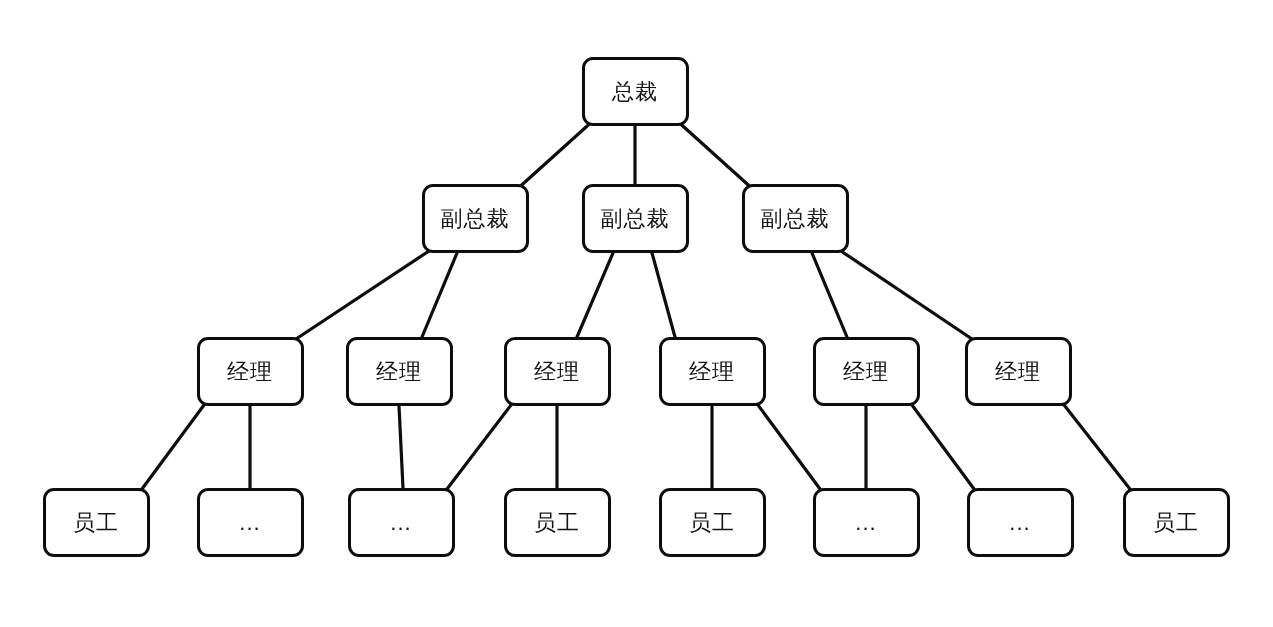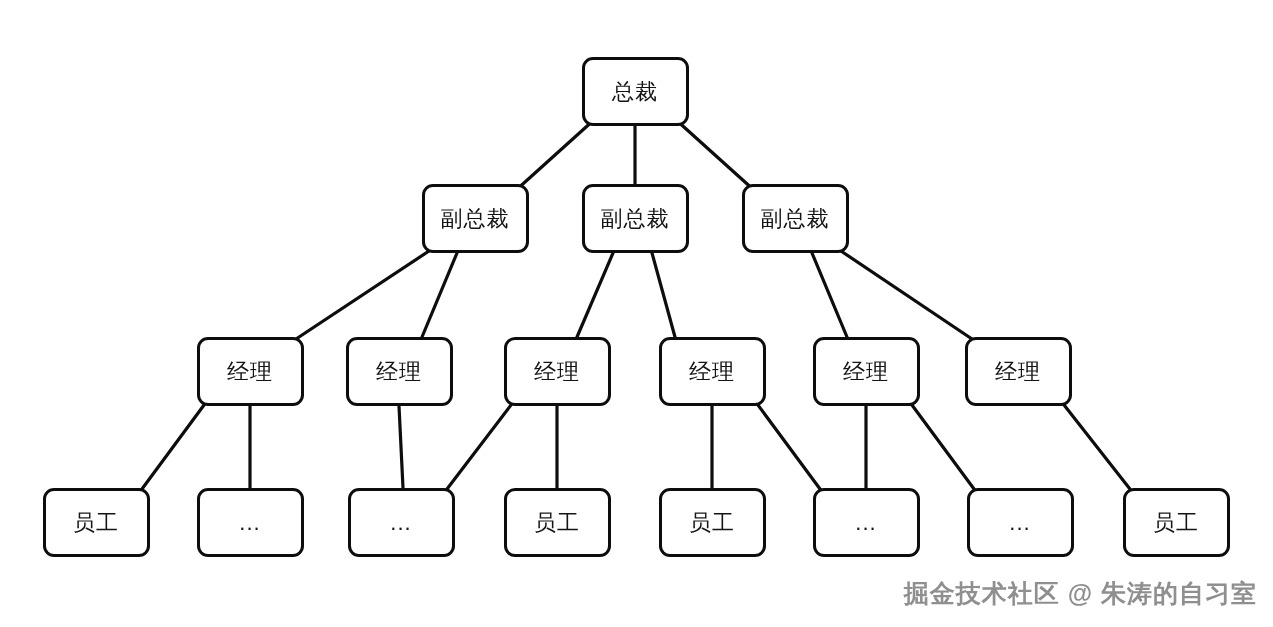--- a/index.html
+++ b/index.html
@@ -132,14 +132,13 @@
       <div class="node" style="left: 812.5px; top: 488px; width: 107px; height: 69px; border-color: rgb(13, 13, 13); background: rgb(255, 255, 255); border-radius: 11px;">
     <span class="node-label" style="color: rgb(20, 20, 20);">...</span>
   </div>
       <div class="node" style="left: 966.5px; top: 488px; width: 107px; height: 69px; border-color: rgb(13, 13, 13); background: rgb(255, 255, 255); border-radius: 11px;">
     <span class="node-label" style="color: rgb(20, 20, 20);">...</span>
   </div>
       <div class="node" style="left: 1122.5px; top: 488px; width: 107px; height: 69px; border-color: rgb(13, 13, 13); background: rgb(255, 255, 255); border-radius: 11px;">
     <span class="node-label" style="color: rgb(20, 20, 20);">员工</span>
   </div>
     </div>
-  <div class="watermark" style="color: rgb(143, 143, 143);">掘金技术社区 @ 朱涛的自习室</div>
 </div>
 
 </body></html>

